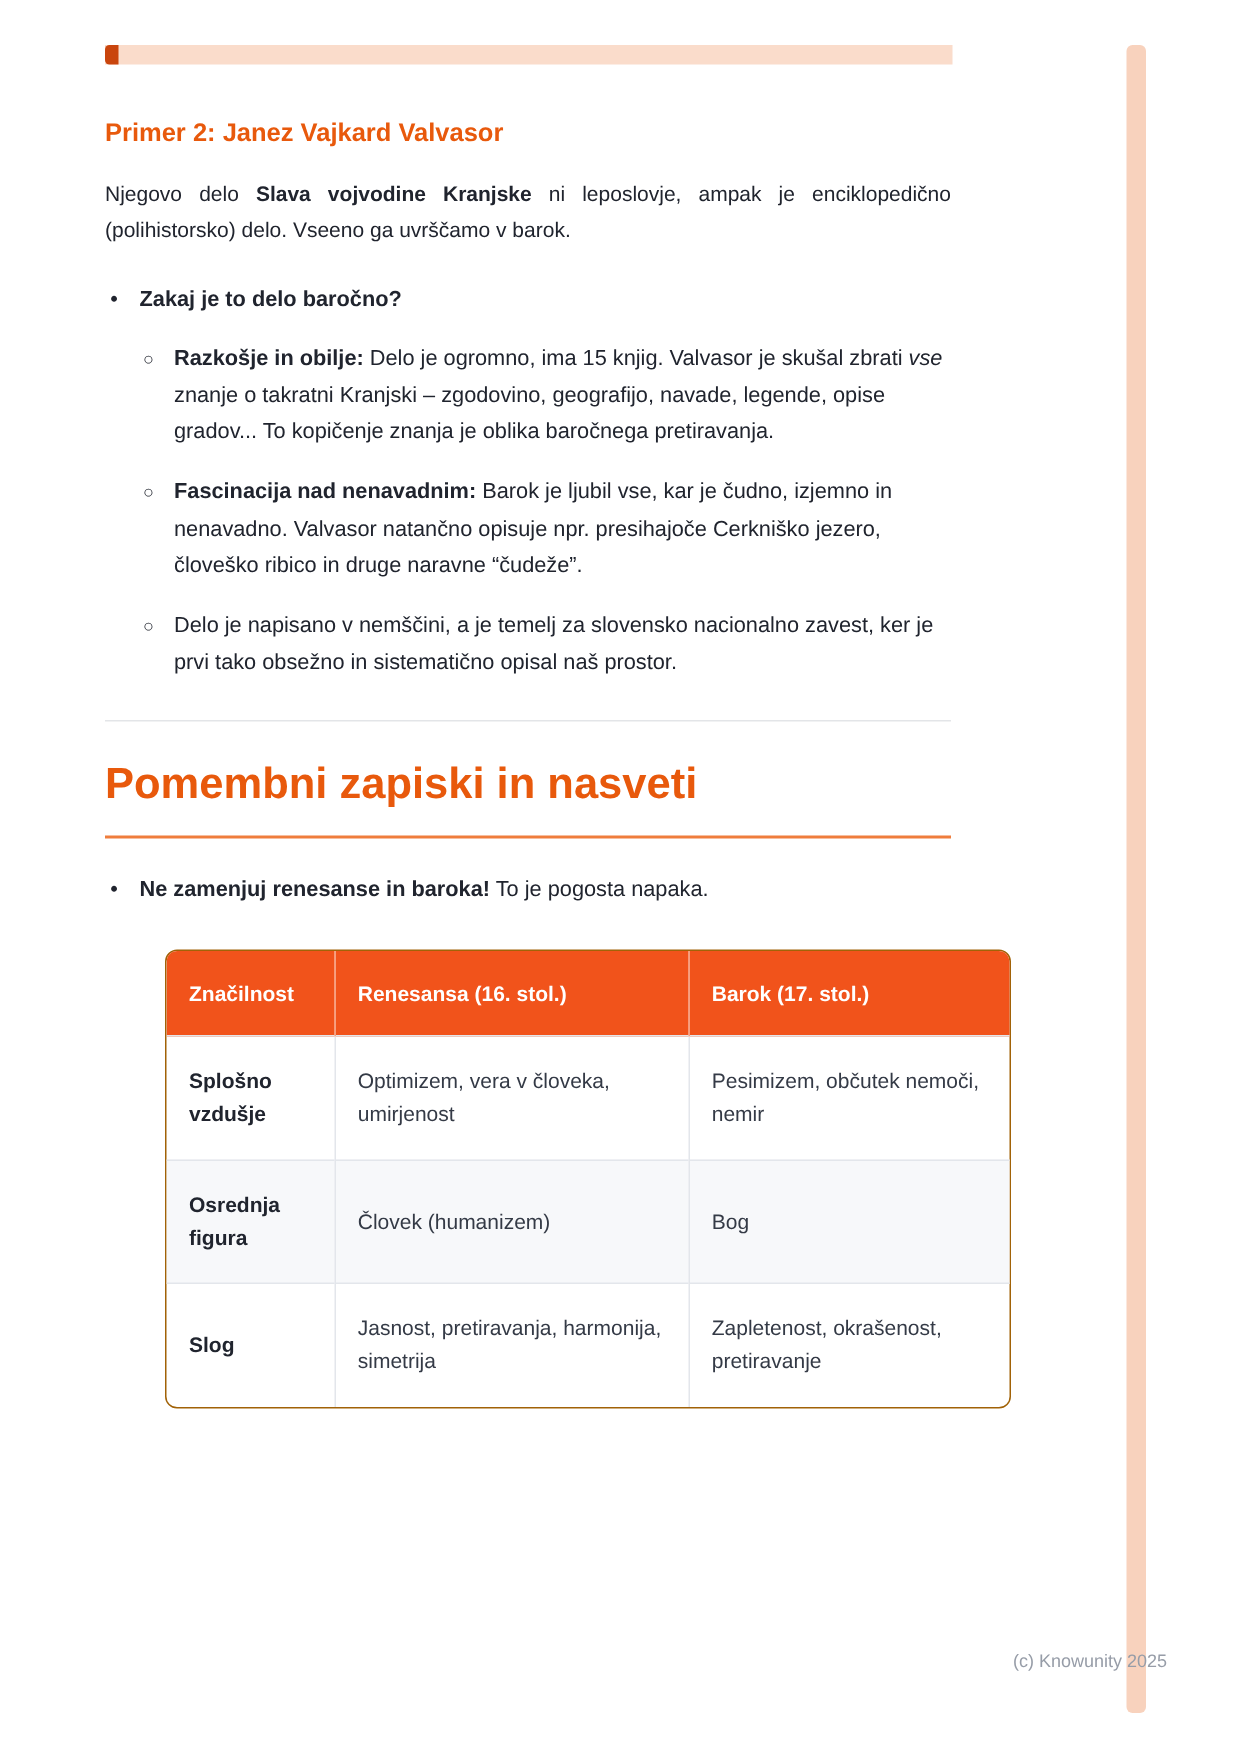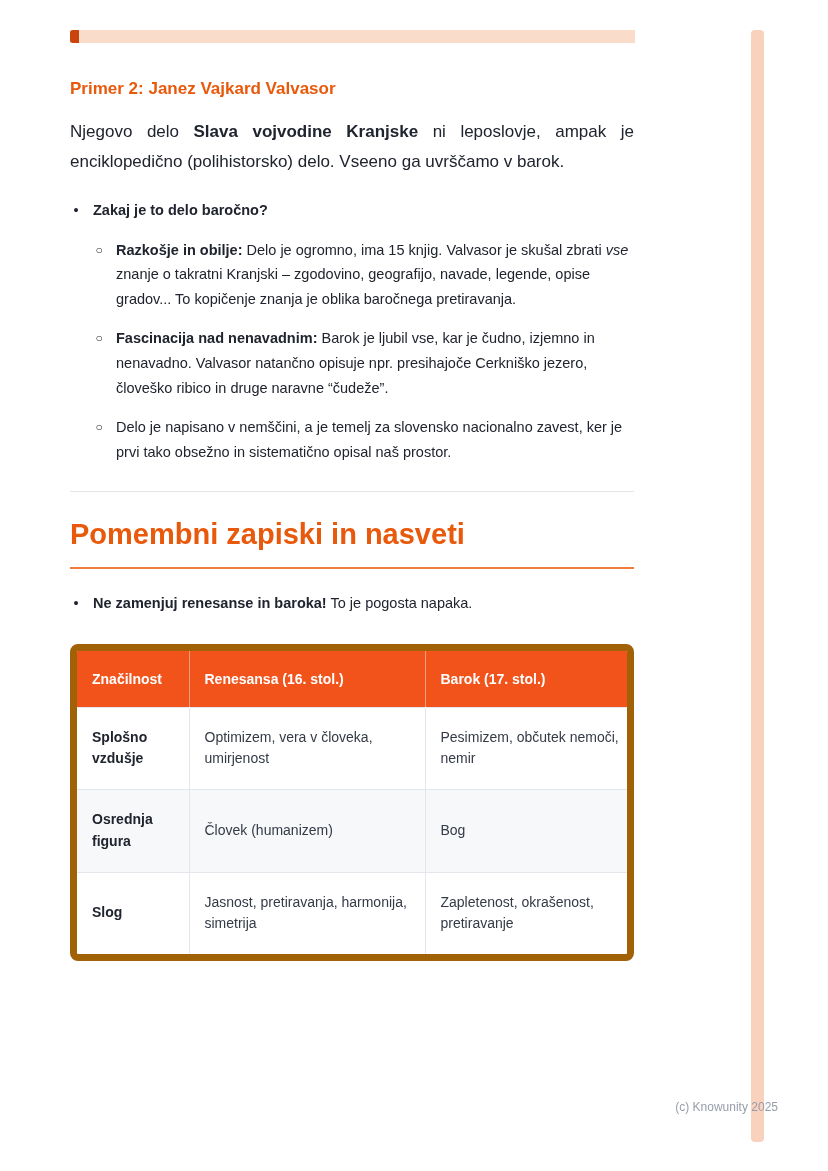--- a/index.html
+++ b/index.html
@@ -47,21 +47,21 @@
   .h3 {
     margin-top: 36px;
     font-size: 17px;
     font-weight: 700;
     color: #e8590c;
     line-height: 1.2;
   }
 
   .para {
     margin-top: 18px;
-    font-size: 17px;
+    font-size: 14px;
     line-height: 1.72;
     text-align: justify;
   }
   .b { font-weight: 700; }
   .i { font-style: italic; }
 
   .bullet-item { display: flex; gap: 11px; margin-top: 22px; font-size: 14.5px; line-height: 1.7; }
   .marker { flex: none; width: 12px; text-align: center; }
   .bullet-body { flex: 1; }
 
@@ -88,23 +88,24 @@
     border: none;
     border-top: 2px solid #ef7d3c;
     width: 564px;
   }
 
   .note { margin-top: 22px; }
 
   .table-wrap {
     margin-top: 28px;
     width: 564px;
-    border: 7px solid #a16207;
+    border: 1px solid #a16207;
     border-radius: 8px;
     overflow: hidden;
+    margin-left: 40px;
   }
   table { border-collapse: collapse; width: 100%; font-size: 14px; table-layout: fixed; }
   th {
     background: #f1531b;
     color: #ffffff;
     font-weight: 700;
     text-align: left;
     padding: 19px 15px;
     line-height: 1.3;
   }

